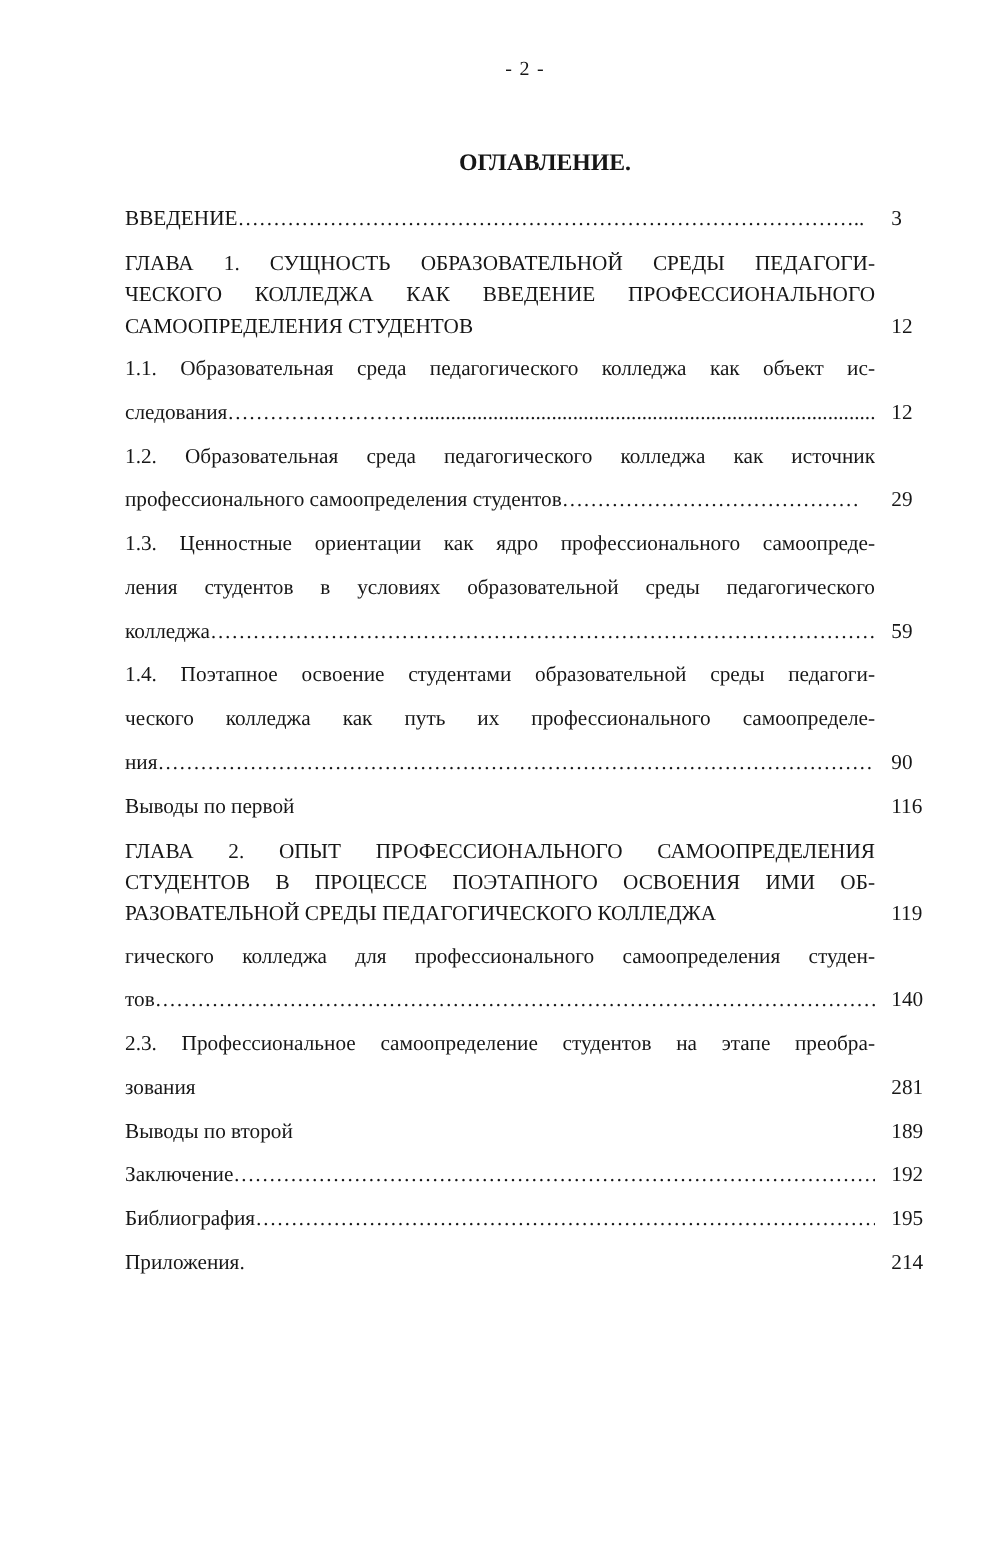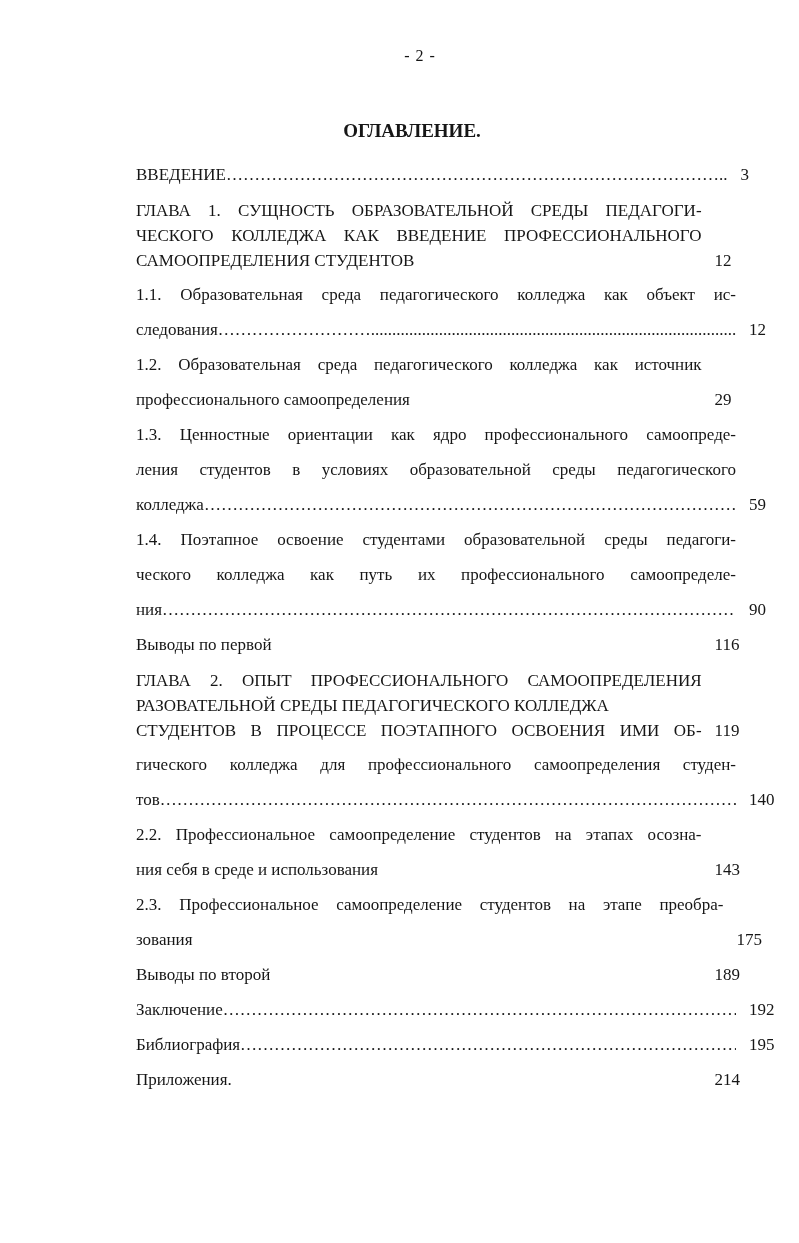--- a/index.html
+++ b/index.html
@@ -13,28 +13,28 @@
   }
   .page {
     position: absolute; inset: 0;
     background: #ffffff;
   }
   .top-num {
     position: absolute; top: 47px; left: 100px; width: 640px;
     text-align: center; font-size: 16px; letter-spacing: 1px;
   }
   .title {
-    position: absolute; top: 120px; left: 92px; width: 640px;
+    position: absolute; top: 120px; left: 116px; width: 640px;
     text-align: center; font-size: 19px; font-weight: bold;
   }
   .toc {
     position: absolute; top: 157px; left: 100px; width: 640px;
   }
   .entry { display: flex; align-items: flex-end; }
-  .entry .lines { width: 600px; margin-left: 36px; }
+  .entry .lines { width: 600px; }
   .line {
     font-size: 17px; line-height: 35px; height: 35px;
     overflow: hidden; white-space: normal;
   }
   .line.j { text-align: justify; text-align-last: justify; }
   .entry .pg {
     width: 40px; padding-left: 13px; font-size: 17px;
     line-height: 35px; height: 35px; white-space: nowrap;
   }
   .entry.chapter { margin: 6px 0 4px; }
@@ -101,48 +101,41 @@
   <div class="entry">
     <div class="lines">
           <div class="line">Выводы по первой главе…………………………………………………….......................</div>
         </div>
     <div class="pg">116</div>
   </div>
 
   <div class="entry chapter">
     <div class="lines">
           <div class="line j">ГЛАВА 2. ОПЫТ ПРОФЕССИОНАЛЬНОГО САМООПРЕДЕЛЕНИЯ</div>
+          <div class="line j">СТУДЕНТОВ В ПРОЦЕССЕ ПОЭТАПНОГО ОСВОЕНИЯ ИМИ ОБ-</div>
           <div class="line">РАЗОВАТЕЛЬНОЙ СРЕДЫ ПЕДАГОГИЧЕСКОГО КОЛЛЕДЖА</div>
-          <div class="line j">СТУДЕНТОВ В ПРОЦЕССЕ ПОЭТАПНОГО ОСВОЕНИЯ ИМИ ОБ-</div>
         </div>
     <div class="pg">119</div>
   </div>
 
   <div class="entry">
     <div class="lines">
           <div class="line j">гического колледжа для профессионального самоопределения студен-</div>
           <div class="line">тов………………………………………………………………………………………………</div>
         </div>
     <div class="pg">140</div>
   </div>
 
-  <div class="entry">
-    <div class="lines">
-          <div class="line j">2.2. Профессиональное самоопределение студентов на этапах осозна-</div>
-          <div class="line">ния себя в среде и использования среды……………………………………………….</div>
-        </div>
-    <div class="pg">143</div>
-  </div>
 
   <div class="entry">
     <div class="lines">
           <div class="line j">2.3. Профессиональное самоопределение студентов на этапе преобра-</div>
           <div class="line">зования среды……………………………………………………………………………………</div>
         </div>
-    <div class="pg">175</div>
+    <div class="pg">281</div>
   </div>
 
   <div class="entry">
     <div class="lines">
           <div class="line">Выводы по второй главе…………………………………………………………………</div>
         </div>
     <div class="pg">189</div>
   </div>
 
   <div class="entry">

